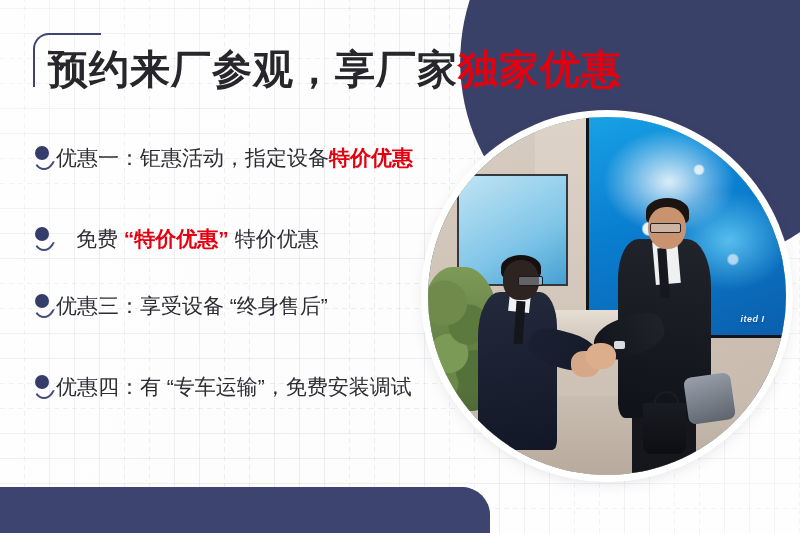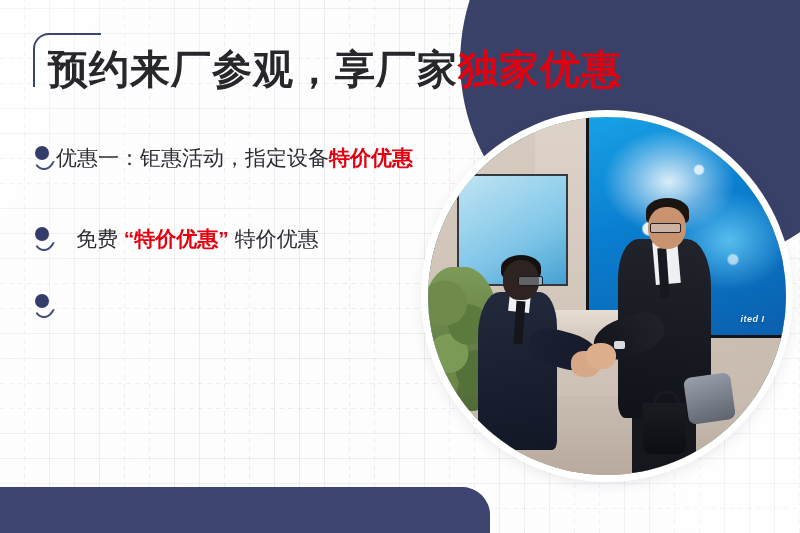--- a/index.html
+++ b/index.html
@@ -264,26 +264,34 @@
     <div class="bullet-row">
       <span class="bullet-mark">
         <span class="dot"></span>
           <span class="arc"></span>
       </span>
       <span class="bullet-text">
         <span class="line2"><span>免费 </span><span class="accent">“特价优惠”</span><span> 特价优惠</span></span>
       </span>
     </div>
 
+    <div class="bullet-row gap-lg">
+      <span class="bullet-mark">
+        <span class="dot"></span>
+          <span class="arc"></span>
+      </span>
+      <span class="bullet-text">优惠三：享受设备 “终身售后”</span>
+    </div>
 
     <div class="bullet-row">
       <span class="bullet-mark">
         <span class="dot"></span>
           <span class="arc"></span>
       </span>
+      <span class="bullet-text">优惠四：有 “专车运输”，免费安装调试</span>
     </div>
 
   </div>
 
   <div class="photo-circle">
     <div class="photo-scene">
       <div class="wall"></div>
       <div class="wall-panel"></div>
       <div class="screen-left"></div>
       <div class="screen-main"></div>

